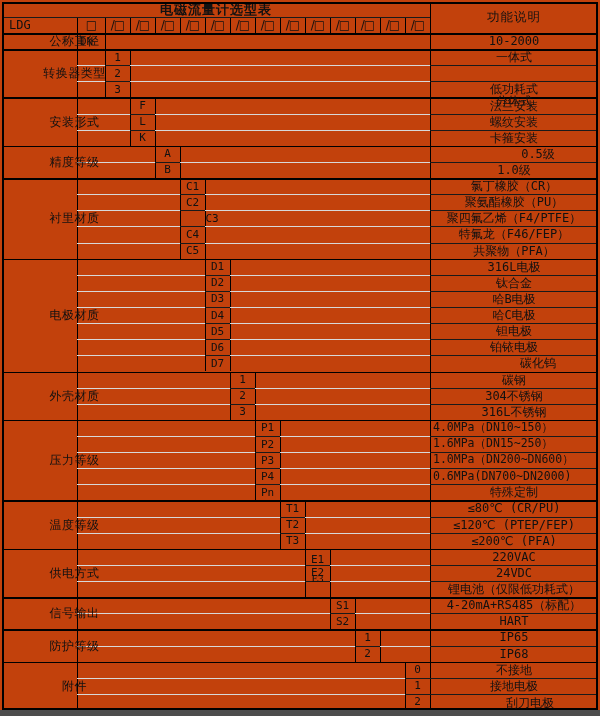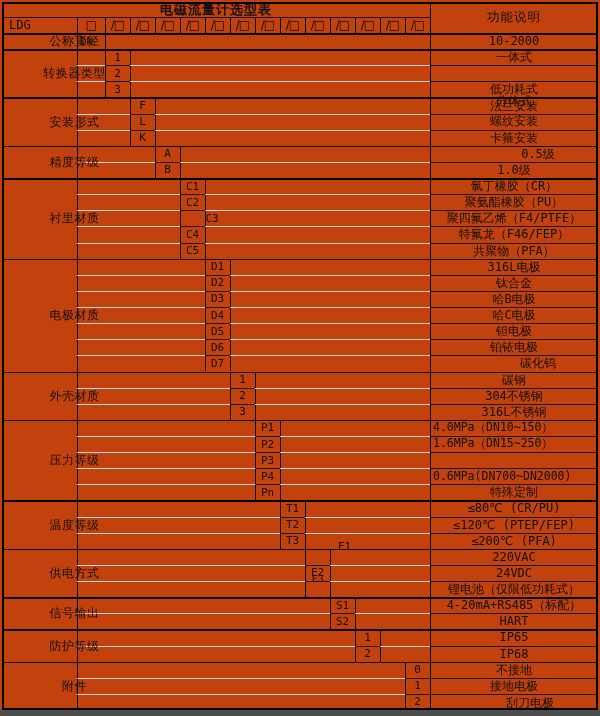--- a/index.html
+++ b/index.html
@@ -215,21 +215,21 @@
     <div class="cell code" style="left: 105px; top: 49.12px; width: 25px; height: 16.12px;">1</div>
     <div class="cell mono" style="left: 430px; top: 49.12px; width: 168px; height: 16.12px;">一体式</div>
     <div class="cell code" style="left: 105px; top: 65.24px; width: 25px; height: 16.12px;">2</div>
     <div class="cell mono" style="left: 430px; top: 65.24px; width: 168px; height: 16.12px; margin-top: 28px;">分体式</div>
     <div class="cell code" style="left: 105px; top: 81.36px; width: 25px; height: 16.12px;">3</div>
     <div class="cell mono" style="left: 430px; top: 81.36px; width: 168px; height: 16.12px;">低功耗式</div>
     <div class="cell lbl" style="left: 2px; top: 97.48px; width: 75px; height: 48.36px;">安装形式</div>
     <div class="cell code" style="left: 130px; top: 97.48px; width: 25px; height: 16.12px;">F</div>
     <div class="cell mono" style="left: 430px; top: 97.48px; width: 168px; height: 16.12px;">法兰安装</div>
     <div class="cell code" style="left: 130px; top: 113.6px; width: 25px; height: 16.12px;">L</div>
-    <div class="cell mono" style="left: 430px; top: 113.6px; width: 168px; height: 16.12px; font-family: Liberation Mono, monospace;">螺纹安装</div>
+    <div class="cell mono" style="left: 430px; top: 113.6px; width: 168px; height: 16.12px;">螺纹安装</div>
     <div class="cell code" style="left: 130px; top: 129.71px; width: 25px; height: 16.12px;">K</div>
     <div class="cell mono" style="left: 430px; top: 129.71px; width: 168px; height: 16.12px;">卡箍安装</div>
     <div class="cell lbl" style="left: 2px; top: 145.83px; width: 75px; height: 32.24px;">精度等级</div>
     <div class="cell code" style="left: 155px; top: 145.83px; width: 25px; height: 16.12px;">A</div>
     <div class="cell mono" style="left: 430px; top: 145.83px; width: 168px; height: 16.12px; padding-left: 48px;">0.5级</div>
     <div class="cell code" style="left: 155px; top: 161.95px; width: 25px; height: 16.12px;">B</div>
     <div class="cell mono" style="left: 430px; top: 161.95px; width: 168px; height: 16.12px;">1.0级</div>
     <div class="cell lbl" style="left: 2px; top: 178.07px; width: 75px; height: 80.6px;">衬里材质</div>
     <div class="cell code" style="left: 180px; top: 178.07px; width: 25px; height: 16.12px;">C1</div>
     <div class="cell mono" style="left: 430px; top: 178.07px; width: 168px; height: 16.12px;">氯丁橡胶（CR）</div>
@@ -262,33 +262,34 @@
     <div class="cell code" style="left: 230px; top: 387.62px; width: 25px; height: 16.12px;">2</div>
     <div class="cell mono" style="left: 430px; top: 387.62px; width: 168px; height: 16.12px;">304不锈钢</div>
     <div class="cell code" style="left: 230px; top: 403.74px; width: 25px; height: 16.12px;">3</div>
     <div class="cell mono" style="left: 430px; top: 403.74px; width: 168px; height: 16.12px;">316L不锈钢</div>
     <div class="cell lbl" style="left: 2px; top: 419.86px; width: 75px; height: 80.6px;">压力等级</div>
     <div class="cell code" style="left: 255px; top: 419.86px; width: 25px; height: 16.12px;">P1</div>
     <div class="cell mono left" style="left: 430px; top: 419.86px; width: 168px; height: 16.12px; font-size: 11.5px;">4.0MPa（DN10~150）</div>
     <div class="cell code" style="left: 255px; top: 435.98px; width: 25px; height: 16.12px;">P2</div>
     <div class="cell mono left" style="left: 430px; top: 435.98px; width: 168px; height: 16.12px; font-size: 11.5px;">1.6MPa（DN15~250）</div>
     <div class="cell code" style="left: 255px; top: 452.1px; width: 25px; height: 16.12px;">P3</div>
+    <div class="cell mono left" style="left: 430px; top: 452.1px; width: 168px; height: 16.12px; font-size: 11.5px;">1.0MPa（DN200~DN600）</div>
     <div class="cell code" style="left: 255px; top: 468.21px; width: 25px; height: 16.12px;">P4</div>
     <div class="cell mono left" style="left: 430px; top: 468.21px; width: 168px; height: 16.12px; font-size: 11.5px;">0.6MPa(DN700~DN2000)</div>
     <div class="cell code" style="left: 255px; top: 484.33px; width: 25px; height: 16.12px;">Pn</div>
     <div class="cell mono" style="left: 430px; top: 484.33px; width: 168px; height: 16.12px;">特殊定制</div>
     <div class="cell lbl" style="left: 2px; top: 500.45px; width: 75px; height: 48.36px;">温度等级</div>
     <div class="cell code" style="left: 280px; top: 500.45px; width: 25px; height: 16.12px;">T1</div>
     <div class="cell mono" style="left: 430px; top: 500.45px; width: 168px; height: 16.12px;">≤80℃ (CR/PU)</div>
     <div class="cell code" style="left: 280px; top: 516.57px; width: 25px; height: 16.12px;">T2</div>
     <div class="cell mono" style="left: 430px; top: 516.57px; width: 168px; height: 16.12px;">≤120℃ (PTEP/FEP)</div>
     <div class="cell code" style="left: 280px; top: 532.69px; width: 25px; height: 16.12px;">T3</div>
     <div class="cell mono" style="left: 430px; top: 532.69px; width: 168px; height: 16.12px;">≤200℃ (PFA)</div>
     <div class="cell lbl" style="left: 2px; top: 548.81px; width: 75px; height: 48.36px;">供电方式</div>
-    <div class="cell code" style="left: 305px; top: 538px; width: 25px; height: 16.12px; margin-left: 27px;">E1</div>
+    <div class="cell code" style="left: 305px; top: 551px; width: 25px; height: 16.12px;">E1</div>
     <div class="cell mono" style="left: 430px; top: 548.81px; width: 168px; height: 16.12px;">220VAC</div>
     <div class="cell code" style="left: 305px; top: 564.93px; width: 25px; height: 16.12px;">E2</div>
     <div class="cell mono" style="left: 430px; top: 564.93px; width: 168px; height: 16.12px;">24VDC</div>
     <div class="cell code" style="left: 305px; top: 570px; width: 25px; height: 16.12px; font-family: Liberation Serif, serif;">E3</div>
     <div class="cell mono" style="left: 430px; top: 581.05px; width: 168px; height: 16.12px;">锂电池（仅限低功耗式）</div>
     <div class="cell lbl" style="left: 2px; top: 597.17px; width: 75px; height: 32.24px;">信号输出</div>
     <div class="cell code" style="left: 330px; top: 597.17px; width: 25px; height: 16.12px;">S1</div>
     <div class="cell mono" style="left: 430px; top: 597.17px; width: 168px; height: 16.12px;">4-20mA+RS485（标配）</div>
     <div class="cell code" style="left: 330px; top: 613.29px; width: 25px; height: 16.12px;">S2</div>
     <div class="cell mono" style="left: 430px; top: 613.29px; width: 168px; height: 16.12px;">HART</div>

